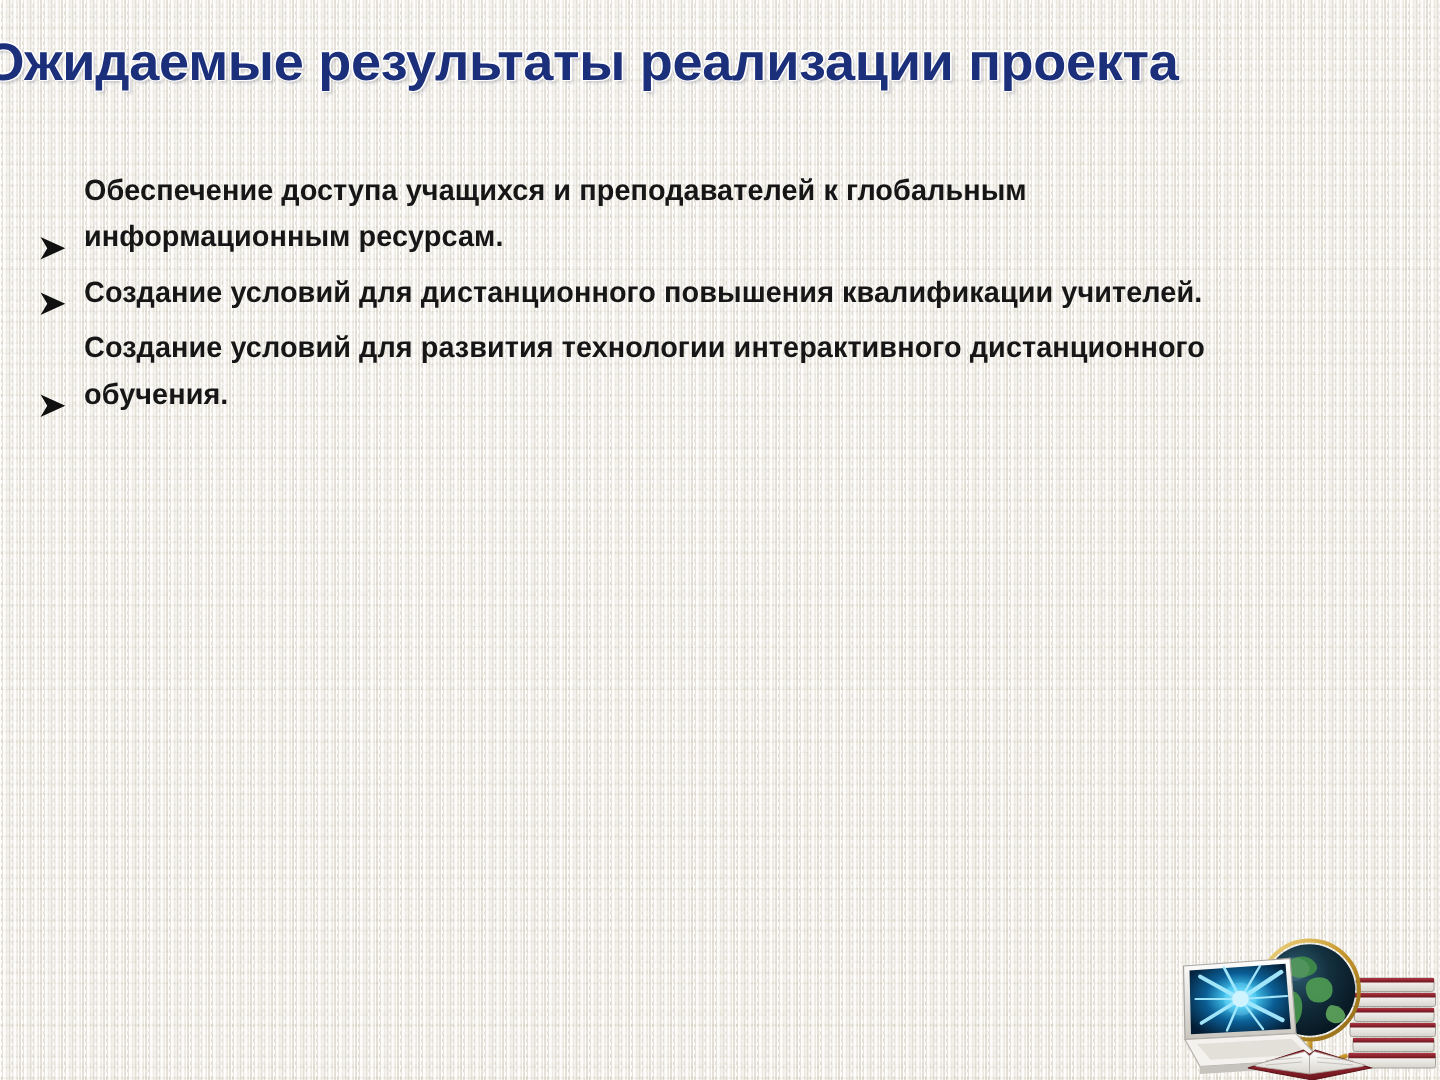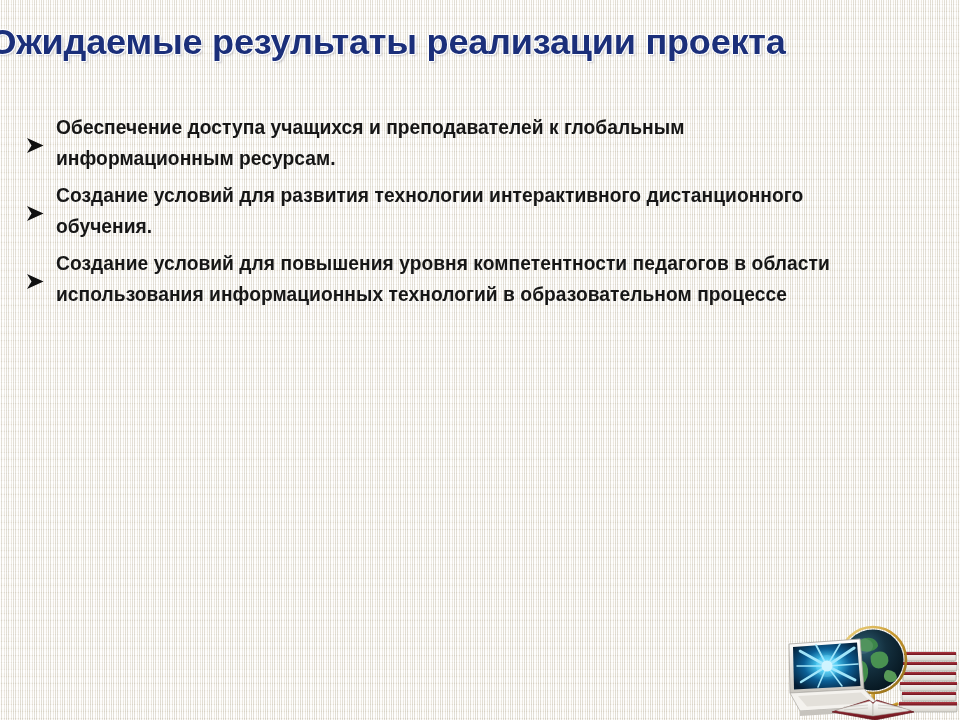--- a/index.html
+++ b/index.html
@@ -92,21 +92,21 @@
 
   
   #bullet-list {
     position: absolute;
     left: 26px;
     top: 112px;
     width: 912px;
   }
   .bullet-row {
     display: flex;
-    align-items: center;
+    align-items: flex-end;
     margin-bottom: 6px;
   }
   .bullet-marker {
     flex: 0 0 auto;
     width: 30px;
     padding-top: 4px;
     line-height: 1;
     color: #111111;
   }
   .bullet-marker svg {
@@ -160,39 +160,39 @@
     <div class="bullet-row">
       <span class="bullet-marker">
         <svg viewBox="0 0 19 17" aria-hidden="true">
             <path d="M1 1 L17.5 8.5 L1 16 L5.5 8.5 Z" fill="#101010"></path>
           </svg>
       </span>
       <span class="bullet-text w-735">Обеспечение доступа учащихся и преподавателей к глобальным информационным ресурсам.</span>
     </div>
 
 
+    <div class="bullet-row">
+      <span class="bullet-marker">
+        <svg viewBox="0 0 19 17" aria-hidden="true">
+            <path d="M1 1 L17.5 8.5 L1 16 L5.5 8.5 Z" fill="#101010"></path>
+          </svg>
+      </span>
+      <span class="bullet-text w-full">Создание условий для дистанционного повышения квалификации учителей.</span>
+    </div>
 
     <div class="bullet-row">
       <span class="bullet-marker">
         <svg viewBox="0 0 19 17" aria-hidden="true">
             <path d="M1 1 L17.5 8.5 L1 16 L5.5 8.5 Z" fill="#101010"></path>
           </svg>
       </span>
       <span class="bullet-text w-860">Создание условий для развития технологии интерактивного дистанционного обучения.</span>
     </div>
 
 
-    <div class="bullet-row">
-      <span class="bullet-marker">
-        <svg viewBox="0 0 19 17" aria-hidden="true">
-            <path d="M1 1 L17.5 8.5 L1 16 L5.5 8.5 Z" fill="#101010"></path>
-          </svg>
-      </span>
-      <span class="bullet-text w-805">Создание условий для повышения уровня компетентности педагогов в области использования информационных технологий в образовательном процессе</span>
-    </div>
 
 
 
 
   </div>
 
   <div id="clipart">
     <svg width="184" height="112" viewBox="0 0 184 112" aria-hidden="true">
       <defs>
         <radialGradient id="gScreen" cx="50%" cy="48%" r="62%">

